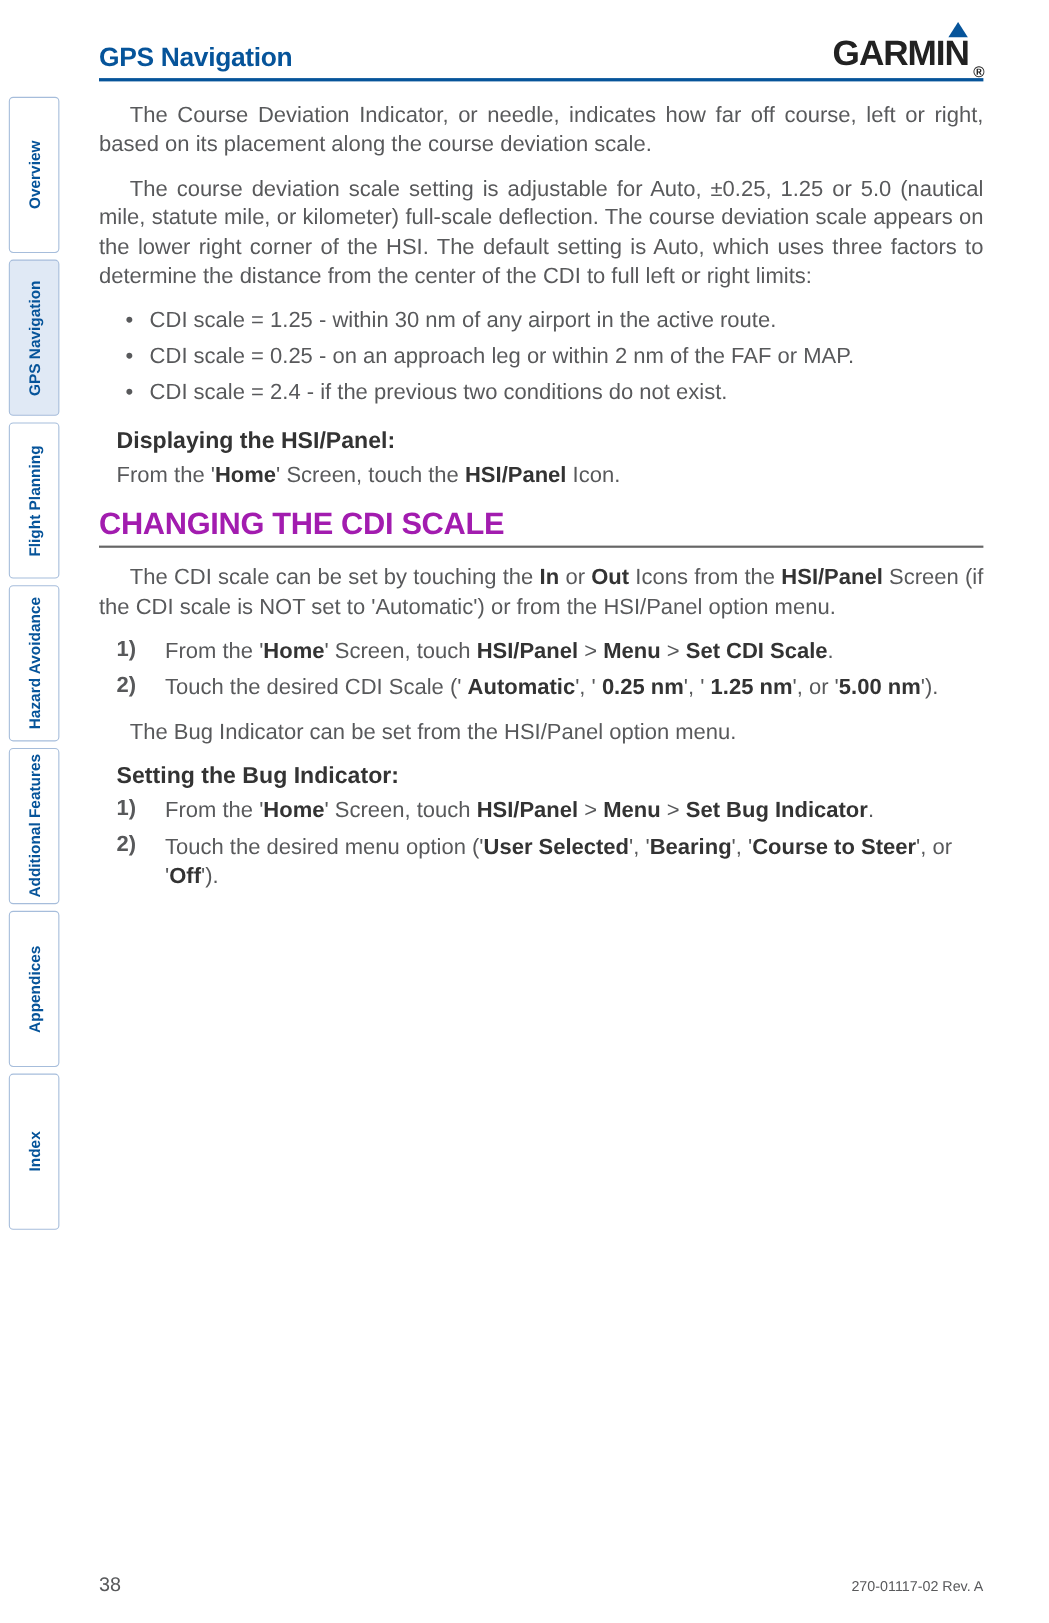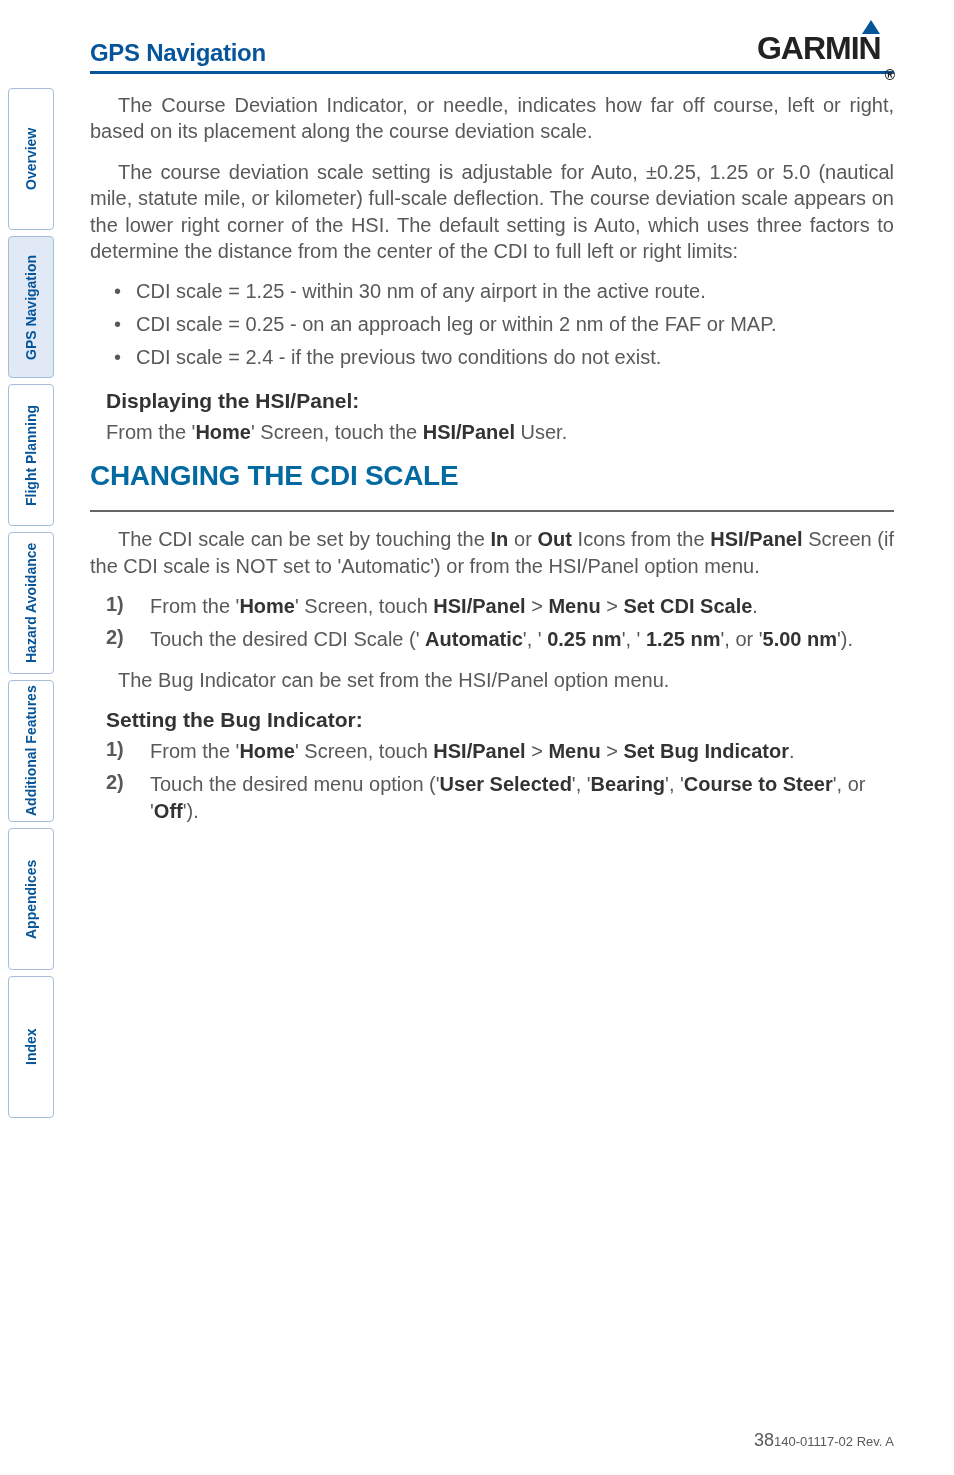--- a/index.html
+++ b/index.html
@@ -1,39 +1,39 @@
 <!DOCTYPE html>
 <html><head>
 <meta charset="utf-8">
 <style>
 *{margin:0;padding:0;box-sizing:border-box}
 body{font-family:Arial,Helvetica,sans-serif;color:#333;background:#fff;width:954px;margin:0 auto;position:relative}
 .page{padding:30px 60px 30px 90px;min-height:1475px;position:relative}
 .header{display:flex;justify-content:space-between;align-items:flex-end;border-bottom:3px solid #06549a;padding-bottom:4px;margin-bottom:18px}
 .header-title{color:#06549a;font-weight:bold;font-size:24px;letter-spacing:-.3px}
-.garmin-logo{display:flex;align-items:flex-end;font-weight:bold;font-size:32px;letter-spacing:-1px;color:#222;position:relative}
+.garmin-logo{display:flex;align-items:center;font-weight:bold;font-size:32px;letter-spacing:-1px;color:#222;position:relative}
 .garmin-logo .tri{position:absolute;right:14px;top:-10px}
 .garmin-logo .tri svg{display:block}
 .garmin-logo .dot{font-size:14px;margin-left:4px;position:relative;top:16px}
 .body-text{font-size:20px;line-height:1.32;color:#58595b;margin-bottom:14px;text-align:justify}
 .body-text.indent{text-indent:28px}
 .bullets{margin:0 0 18px 24px}
 .bullets li{font-size:20px;line-height:1.35;color:#58595b;margin-bottom:6px;list-style:none;position:relative;padding-left:22px}
 .bullets li::before{content:"•";position:absolute;left:0;top:0;font-size:20px;color:#58595b}
 .sub-head{font-size:21px;font-weight:bold;color:#333;margin:10px 0 6px 16px}
 .step-line{font-size:20px;line-height:1.35;color:#58595b;margin:0 0 6px 16px}
-.h2{font-size:28px;font-weight:bold;color:#0369a1;border-bottom:2px solid #666;padding-bottom:18px;margin:14px 0 14px 0;letter-spacing:-.3px}
+.h2{font-size:28px;font-weight:bold;color:#a21caf;border-bottom:2px solid #666;padding-bottom:4px;margin:14px 0 14px 0;letter-spacing:-.3px}
 .ol{margin:0 0 14px 16px}
 .ol .row{display:flex;gap:18px;margin-bottom:6px}
 .ol .num{font-weight:bold;color:#58595b;font-size:20px;min-width:26px}
 .ol .txt{font-size:20px;line-height:1.35;color:#58595b;flex:1}
 .tabs{position:absolute;left:8px;top:88px;display:flex;flex-direction:column;gap:6px}
 .tab{width:46px;height:142px;border:1px solid #a6bddb;border-radius:4px;display:flex;align-items:center;justify-content:center;writing-mode:vertical-rl;transform:rotate(180deg);font-size:14px;font-weight:bold;color:#06549a;background:#fff}
 .tab.active{background:#e0e9f5}
-.footer{position:absolute;bottom:24px;left:90px;right:60px;display:flex;align-items:baseline;justify-content:flex-end;font-size:13px;color:#58595b}
+.footer{position:absolute;bottom:24px;left:90px;right:60px;display:flex;align-items:baseline;justify-content:space-between;font-size:13px;color:#58595b}
 .footer .pg{font-size:18px}
 .footer .ctr{font-weight:bold;text-align:center;flex:1}
 .footer .rev{text-align:right}
 b{font-weight:bold;color:#333}
 </style>
 </head>
 <body>
 
 <div class="page">
   <div class="tabs">
@@ -63,21 +63,21 @@
   <p class="body-text indent">The course deviation scale setting is adjustable for Auto, ±0.25, 1.25 or 5.0 (nautical mile, statute mile, or kilometer) full-scale deflection.  The course deviation scale appears on the lower right corner of the HSI.  The default setting is Auto, which uses three factors to determine the distance from the center of the CDI to full left or right limits:</p>
 
   <ul class="bullets">
     <li>CDI scale = 1.25 - within 30 nm of any airport in the active route.</li>
     <li>CDI scale = 0.25 - on an approach leg or within 2 nm of the FAF or MAP.</li>
     <li>CDI scale = 2.4 - if the previous two conditions do not exist.</li>
   </ul>
 
   <div class="sub-head">Displaying the HSI/Panel:</div>
   <p class="step-line">
-    <span>From the '</span><b>Home</b><span>' Screen, touch the </span><b>HSI/Panel</b><span> User.</span>
+    <span>From the '</span><b>Home</b><span>' Screen, touch the </span><b>HSI/Panel</b><span> Icon.</span>
   </p>
 
   <h2 class="h2">CHANGING THE CDI SCALE</h2>
 
   <p class="body-text indent">
     <span>The CDI scale can be set by touching the </span><b>In</b><span> or </span><b>Out</b><span> Icons from the </span><b>HSI/Panel</b><span> Screen (if the CDI scale is NOT set to 'Automatic') or from the HSI/Panel option menu.</span>
   </p>
 
   <div class="ol">
     <div class="row">
@@ -107,15 +107,15 @@
     <div class="row">
       <div class="num">2)</div>
       <div class="txt">
         <span>Touch the desired menu option ('</span><b>User Selected</b><span>', '</span><b>Bearing</b><span>', '</span><b>Course to Steer</b><span>', or '</span><b>Off</b><span>').</span>
       </div>
     </div>
   </div>
 
   <div class="footer">
     <span class="pg">38</span>
-    <span class="rev">140-01117-02  Rev. A</span>
+    <span class="rev">270-01117-02  Rev. A</span>
   </div>
 </div>
 
 </body></html>

